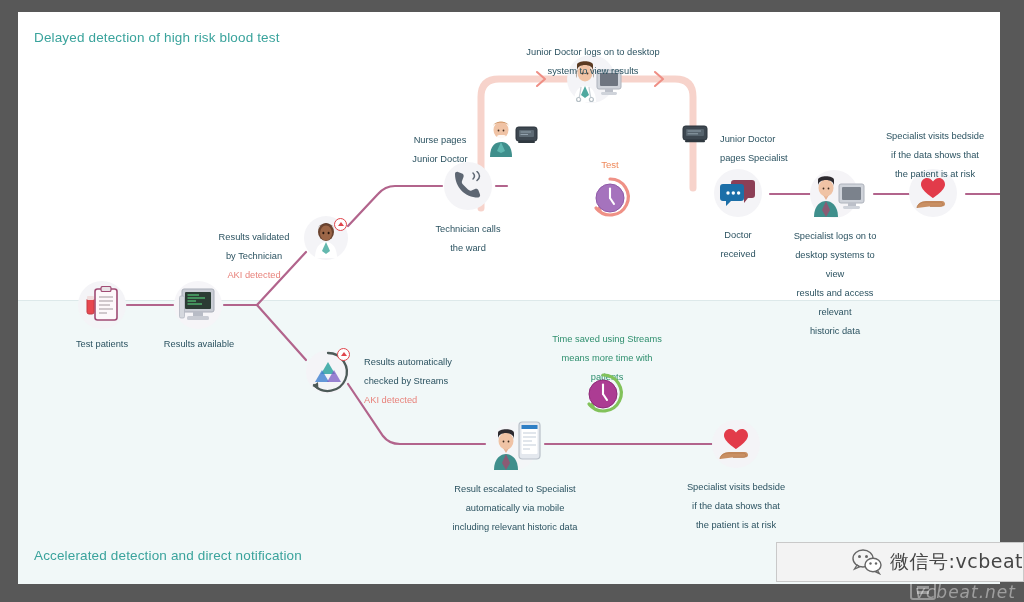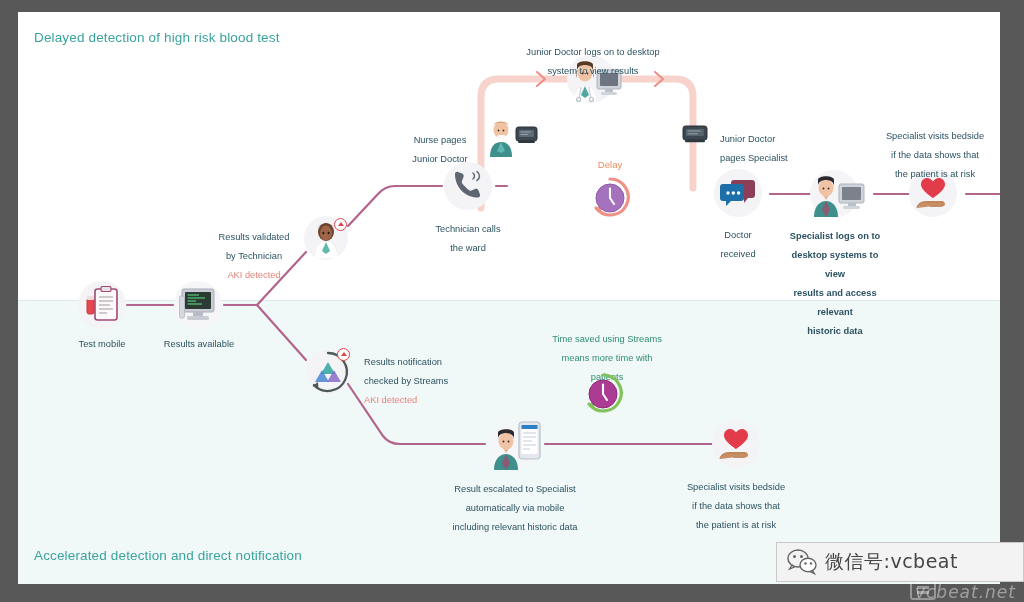--- a/index.html
+++ b/index.html
@@ -113,20 +113,21 @@
   
   .wechat {
     position: absolute;
     right: 0px; bottom: 20px;
     width: 248px; height: 40px;
     background: #f3f3f3;
     border: 1px solid #c9c9c9;
     display: flex; align-items: center;
     gap: 8px;
     padding-left: 10px;
+    justify-content: flex-end;
   }
   .wechat-txt {
     color: #454545;
     font-size: 19px;
     letter-spacing: .5px;
     font-family: "DejaVu Sans", sans-serif;
   }
   .watermark {
     position: absolute;
     right: 8px; bottom: 0px;
@@ -219,21 +220,21 @@
         <g stroke="#b9aeb4" stroke-width="1.3">
           <line x1="14" y1="11" x2="28" y2="11"></line>
             <line x1="14" y1="15" x2="28" y2="15"></line>
           <line x1="14" y1="19" x2="25" y2="19"></line>
             <line x1="14" y1="23" x2="28" y2="23"></line>
           <line x1="14" y1="27" x2="22" y2="27"></line>
         </g>
         <rect x="2" y="12" width="7" height="16" rx="2" fill="#e8474f" stroke="#c13b45" stroke-width="1"></rect>
         <rect x="2" y="10" width="7" height="4" rx="1" fill="#f0dede"></rect>
       </svg>
-      <div class="lbl" style="left:-16px; top:54px; width:80px;">Test mobile</div>
+      <div class="lbl" style="left:-16px; top:54px; width:80px;">Test patients</div>
     </div>
 
     <div class="node" style="left:156px; top:269px;">
       <div class="bubble bub-48" style="background:#f6f5f8;"></div>
       <svg class="ic" style="left:5px; top:6px;" width="40" height="38" viewBox="0 0 40 38">
         <rect x="3" y="2" width="32" height="23" rx="2" fill="#c9ccd4" stroke="#a9adb8" stroke-width="1"></rect>
         <rect x="6" y="5" width="26" height="17" rx="1" fill="#2b3b33"></rect>
         <g stroke="#5ad77f" stroke-width="1.1">
           <line x1="8.5" y1="8" x2="20" y2="8"></line>
             <line x1="8.5" y1="11" x2="26" y2="11"></line>
@@ -322,21 +323,21 @@
         <rect x="32" y="16" width="24" height="19" rx="2" fill="#cfd3da" stroke="#aeb3bc" stroke-width="1"></rect>
         <rect x="35" y="19" width="18" height="13" rx="1" fill="#6e7580"></rect>
         <rect x="40" y="35" width="8" height="4" fill="#bcc0c9"></rect>
         <rect x="36" y="38" width="16" height="3" rx="1.4" fill="#cfd3da"></rect>
       </svg>
       <div class="lbl" style="left:-40px; top:-12px; width:140px;">Junior Doctor logs on to desktop
 system to view results</div>
     </div>
 
     <div class="node" style="left:570px; top:147px;">
-      <div class="delay-lbl" style="left:-8px; top:0px; width:60px;">Delay</div>
+      <div class="delay-lbl" style="left:-8px; top:0px; width:60px;">Test</div>
       <svg class="ic" style="left:-2px; top:15px;" width="48" height="48" viewBox="0 0 48 48">
         <path d="M24,5 a18,18 0 1,1 -14,29" fill="none" stroke="#ef9186" stroke-width="3.2" stroke-linecap="round"></path>
         <path d="M14,31 l-4.5,5 l6.5,2 Z" fill="#ef9186"></path>
         <circle cx="24" cy="24" r="14" fill="#a573bd"></circle>
         <circle cx="24" cy="24" r="14" fill="none" stroke="#8f5aa8" stroke-width="1"></circle>
         <g stroke="#ffffff" stroke-width="2.1" stroke-linecap="round">
           <line x1="24" y1="24" x2="24" y2="14.5"></line>
           <line x1="24" y1="24" x2="28" y2="30"></line>
         </g>
       </svg>
@@ -379,21 +380,21 @@
         <ellipse cx="22" cy="21" rx="7.5" ry="8.5" fill="#f0c3a5"></ellipse>
         <path d="M14,19 C14,11 30,11 30,19 L30,13 C30,8 14,8 14,13 Z" fill="#2d2a2f"></path>
         <ellipse cx="19.5" cy="21.5" rx=".9" ry="1.1" fill="#3e2c20"></ellipse>
         <ellipse cx="24.5" cy="21.5" rx=".9" ry="1.1" fill="#3e2c20"></ellipse>
         <path d="M19,28 q3,2.5 6,0 l-3,5 Z" fill="#e8b393"></path>
         <rect x="35" y="17" width="25" height="19" rx="2" fill="#cfd3da" stroke="#aeb3bc" stroke-width="1"></rect>
         <rect x="38" y="20" width="19" height="13" rx="1" fill="#7b828c"></rect>
         <rect x="44" y="36" width="8" height="4" fill="#bcc0c9"></rect>
         <rect x="39" y="39" width="17" height="3" rx="1.4" fill="#cfd3da"></rect>
       </svg>
-      <div class="lbl" style="left:-19px; top:60px; width:100px;font-weight:bold;">Specialist logs on to
+      <div class="lbl" style="left:-19px; top:60px; width:100px;">Specialist logs on to
 desktop systems to view
 results and access relevant
 historic data</div>
     </div>
 
     <div class="node" style="left:891px; top:157px;">
       <div class="bubble bub-48"></div>
       <svg class="ic" style="left:6px; top:6px;" width="36" height="36" viewBox="0 0 36 36">
         <path d="M18,23 C18,23 6,15.5 6,9.5 C6,5.5 9,3 12,3 C14.5,3 16.8,4.6 18,6.6
                  C19.2,4.6 21.5,3 24,3 C27,3 30,5.5 30,9.5 C30,15.5 18,23 18,23 Z" fill="#e23b4a"></path>
@@ -410,21 +411,21 @@
       <svg class="ic" style="left:-1px; top:-1px;" width="46" height="46" viewBox="0 0 46 46">
         <path d="M23,4 a19,19 0 1,1 -14,32" fill="none" stroke="#4d5a58" stroke-width="2.3" stroke-linecap="round"></path>
         <path d="M13,33 l-5.5,4 l6,3.5 Z" fill="#4d5a58"></path>
         <path d="M23,13 L30,25 L16,25 Z" fill="#2fa3a0" opacity=".85"></path>
         <path d="M17,21 L24,33 L10,33 Z" fill="#3f7fd0" opacity=".8"></path>
         <path d="M29,21 L36,33 L22,33 Z" fill="#7a5bc4" opacity=".75"></path>
       </svg>
       <div class="alert-badge" style="left:31px; top:-2px;">
           <i></i>
         </div>
-      <div class="lbl" style="left:58px; top:3px; width:116px; text-align:left;"><span>Results notification
+      <div class="lbl" style="left:58px; top:3px; width:116px; text-align:left;"><span>Results automatically
 checked by Streams</span><span class="aki">AKI detected</span></div>
     </div>
 
     <div class="node" style="left:555px; top:318px;">
       <div class="lbl green" style="left:-38px; top:0px; width:144px;">Time saved using Streams
 means more time with
 patients</div>
       <svg class="ic" style="left:6px; top:40px;" width="48" height="48" viewBox="0 0 48 48">
         <path d="M24,5 a18,18 0 1,1 -14,29" fill="none" stroke="#82c25a" stroke-width="3.2" stroke-linecap="round"></path>
         <path d="M14,31 l-4.5,5 l6.5,2 Z" fill="#82c25a"></path>

